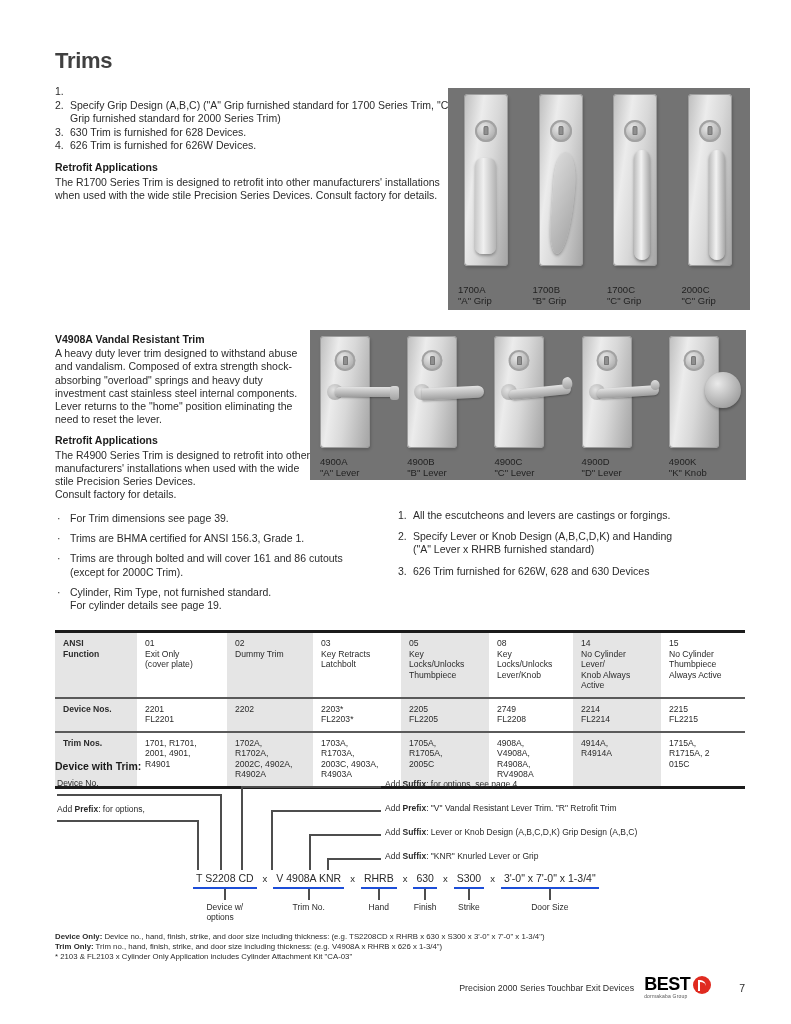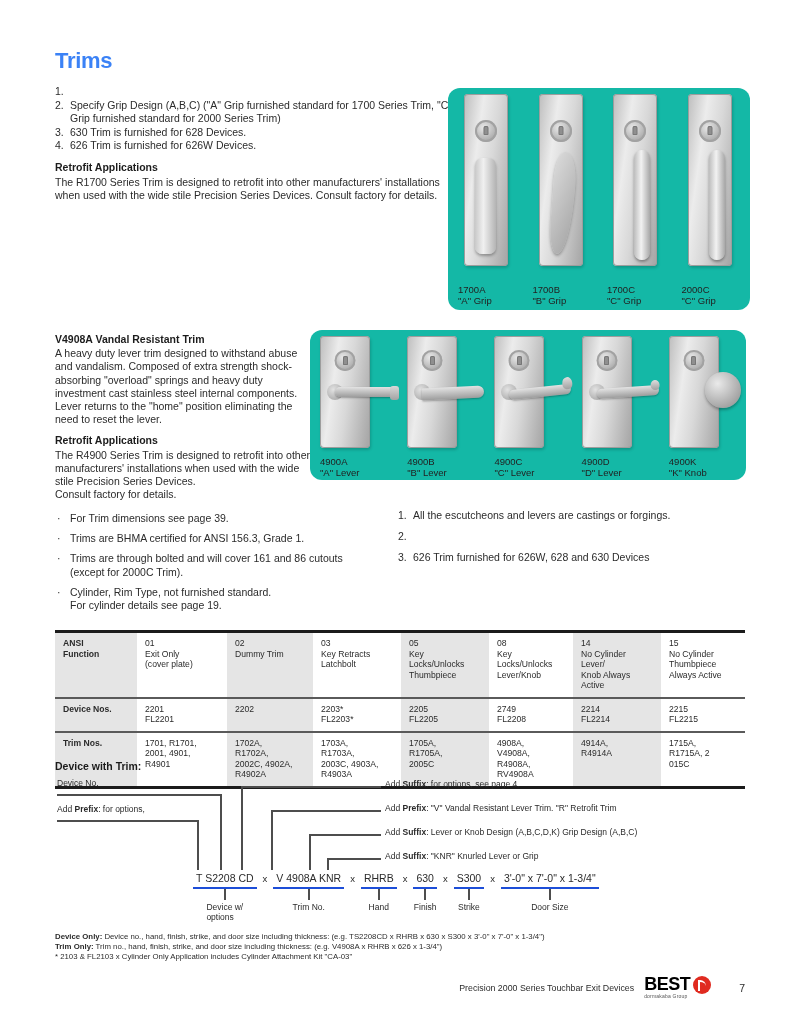--- a/index.html
+++ b/index.html
@@ -6,29 +6,29 @@
   .page {
     position:relative; width:791px; height:1024px; margin:0 auto;
     background:#ffffff; color:#2b2b2b;
     font-family:"Liberation Sans", sans-serif;
     overflow:hidden;
   }
   .pre { white-space:pre-line; }
   .b { font-weight:bold; }
 
   
-  .title { position:absolute; left:55px; top:48px; font-size:22px; font-weight:bold; color:#3b82f6; letter-spacing:-0.3px; }
+  .title { position:absolute; left:55px; top:48px; font-size:22px; font-weight:bold; color:#404040; letter-spacing:-0.3px; }
   .intro { position:absolute; left:55px; top:85px; width:398px; font-size:10.5px; line-height:13.5px; }
   .ol-row { display:flex; }
   .ol-num { width:15px; flex:none; }
   .sec-h { font-weight:bold; font-size:10.5px; color:#1c1c1c; margin-bottom:1px; }
   .retrofit1 { position:absolute; left:55px; top:161px; width:400px; font-size:10.5px; line-height:13.5px; }
 
   
-  .figblock { position:absolute; background:#14b8a6; display:flex;border-radius:12px; }
+  .figblock { position:absolute; background:#737373; display:flex; }
   .grips-block { left:448px; top:88px; width:298px; height:222px; padding:0 2px; }
   .levers-block { left:310px; top:330px; width:436px; height:150px; }
   .fig-cell { position:relative; flex:1; }
   .fig-model { position:absolute; font-size:9.5px; color:#222; }
   .fig-sub { position:absolute; font-size:9.5px; color:#222; }
 
   .plate { position:absolute; border-radius:4px;
     background:linear-gradient(98deg,#bdbdbd,#ececec 30%,#d8d8d8 55%,#a9a9a9 95%);
     box-shadow: inset 0 0 0 1px #9d9d9d, 1px 2px 3px rgba(0,0,0,.18); }
   .cyl { position:absolute; left:50%; transform:translateX(-50%); border-radius:50%;
@@ -259,20 +259,22 @@
       </div>
   </div>
 
   <div class="rlist">
     <div class="ol-row">
         <span class="ol-num">1.</span>
         <span class="pre">All the escutcheons and levers are castings or forgings.</span>
       </div>
     <div class="ol-row">
         <span class="ol-num">2.</span>
+        <span class="pre">Specify Lever or Knob Design (A,B,C,D,K) and Handing
+("A" Lever x RHRB furnished standard)</span>
       </div>
     <div class="ol-row">
         <span class="ol-num">3.</span>
         <span class="pre">626 Trim furnished for 626W, 628 and 630 Devices</span>
       </div>
   </div>
 
   <table class="spec-table">
     <colgroup>
       <col style="width:82px">

